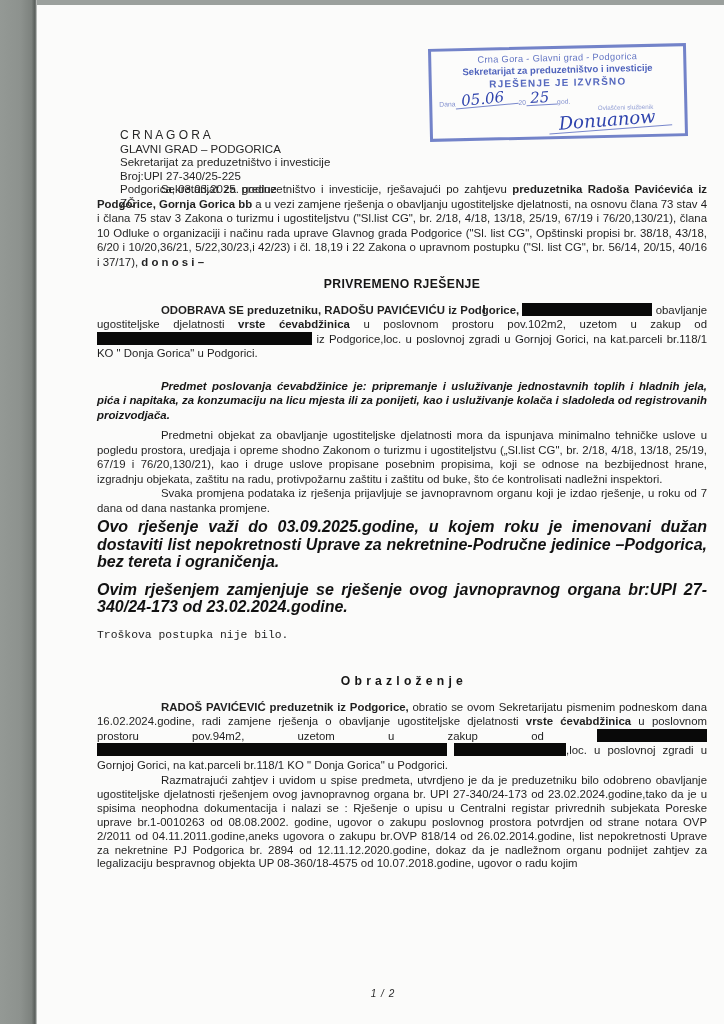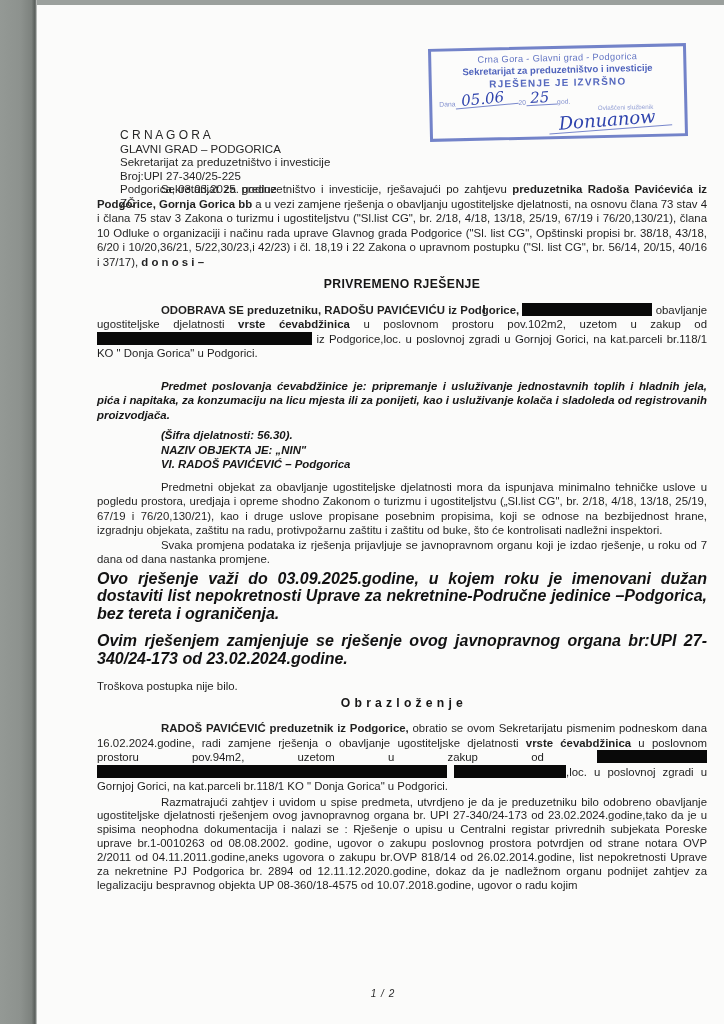--- a/index.html
+++ b/index.html
@@ -38,21 +38,21 @@
     font-size:18px;line-height:17px;transform:rotate(-3deg);
     border-bottom:1px solid rgba(62,84,182,.7);padding:0 16px 1px 10px;color:#2e43ad;}
   
   .docbody{position:absolute;left:97px;top:182px;width:610px;z-index:2;
     font-size:11.4px;line-height:14.5px;text-align:justify;color:#1f1f1f;}
   .para{margin:0;}
   .ind{text-indent:64px;}
   .b{font-weight:bold;color:#161616;font-style:italic;}
   .mb8{margin-bottom:8px;} .mb18{margin-bottom:18px;}
   .mb6{margin-bottom:6px;}  .mb3{margin-bottom:3px;}   .mb10{margin-bottom:10px;}
-  .mb12{margin-bottom:12px;}.mb14{margin-bottom:2px;}
+  .mb12{margin-bottom:12px;}.mb14{margin-bottom:32px;font-family:Liberation Mono, monospace;}
   .doc-title{text-align:center;font-weight:bold;font-size:12.2px;letter-spacing:.4px;color:#161616;margin:0 0 11px 0;}
   .block-ind{margin-left:64px;}
   .loose{font-size:16px;line-height:17.5px;color:#121212;}
   .tight{line-height:13.9px;}
   .redact{display:inline-block;background:#090909;height:13px;vertical-align:-2px;}
   .w130{width:130px;} .w215{width:215px;} .w110{width:110px;} .w350{width:350px;} .w112{width:112px;}
   .artifact{position:absolute;left:483px;top:305px;width:2px;height:8px;background:#3a3a3a;z-index:2;}
   .footer{position:absolute;left:113px;top:988px;width:540px;text-align:center;
     font-size:10px;font-style:italic;letter-spacing:1px;color:#2a2a2a;z-index:2;}
 </style>
@@ -94,25 +94,20 @@
   <div class="docbody">
 
     <p class="para ind mb8"><span>Sekretarijat za preduzetništvo i investicije, rješavajući po zahtjevu </span><b>preduzetnika Radoša Pavićevića iz Podgorice, Gornja Gorica bb</b><span> a u vezi zamjene rješenja o obavljanju ugostiteljske djelatnosti, na osnovu člana 73 stav 4 i člana 75 stav 3 Zakona o turizmu i ugostiteljstvu ("Sl.list CG", br. 2/18, 4/18, 13/18, 25/19, 67/19 i 76/20,130/21), člana 10 Odluke o organizaciji i načinu rada uprave Glavnog grada Podgorice ("Sl. list CG", Opštinski propisi br. 38/18, 43/18, 6/20 i 10/20,36/21, 5/22,30/23,i 42/23) i čl. 18,19 i 22 Zakona o upravnom postupku ("Sl. list CG", br. 56/14, 20/15, 40/16 i 37/17), </span><b>d o n o s i –</b></p>
 
     <div class="doc-title">PRIVREMENO  RJEŠENJE</div>
 
     <p class="para ind mb18"><b>ODOBRAVA SE preduzetniku, RADOŠU PAVIĆEVIĆU iz Podgorice,</b> <span class="redact w130"></span> <span>obavljanje ugostiteljske djelatnosti </span><b>vrste ćevabdžinica</b><span> u poslovnom prostoru pov.102m2, uzetom u zakup od </span><span class="redact w215"></span><span> iz Podgorice,loc. u poslovnoj zgradi u Gornjoj Gorici, na kat.parceli br.118/1 KO " Donja Gorica" u Podgorici.</span></p>
 
     <p class="para ind b mb6">Predmet poslovanja ćevabdžinice je: pripremanje i usluživanje jednostavnih toplih i hladnih jela, pića i napitaka, za konzumaciju na licu mjesta ili za ponijeti, kao i usluživanje kolača i sladoleda od registrovanih proizvodjača.</p>
 
-    <div class="block-ind b mb8">
-      <div>(Šifra djelatnosti: 56.30).</div>
-      <div>NAZIV OBJEKTA JE: „NIN"</div>
-      <div>VI.  RADOŠ PAVIĆEVIĆ –  Podgorica</div>
-    </div>
 
     <p class="para ind">Predmetni objekat za obavljanje ugostiteljske djelatnosti mora da ispunjava minimalno tehničke uslove u pogledu prostora, uredjaja i opreme shodno Zakonom o turizmu i ugostiteljstvu („Sl.list CG", br. 2/18, 4/18, 13/18, 25/19, 67/19 i 76/20,130/21), kao i druge uslove propisane posebnim propisima, koji se odnose na bezbijednost hrane, izgradnju objekata, zaštitu na radu, protivpožarnu zaštitu i zaštitu od buke, što će kontrolisati nadležni inspektori.</p>
 
     <p class="para ind mb3">Svaka promjena podataka iz rješenja prijavljuje se javnopravnom organu koji je izdao rješenje, u roku od 7 dana od dana nastanka promjene.</p>
 
     <p class="para b loose mb10">Ovo rješenje važi do 03.09.2025.godine, u kojem roku je imenovani dužan dostaviti list nepokretnosti Uprave za nekretnine-Područne jedinice –Podgorica, bez tereta i ograničenja.</p>
 
     <p class="para b loose mb12">Ovim rješenjem zamjenjuje se rješenje ovog javnopravnog organa br:UPI 27-340/24-173 od 23.02.2024.godine.</p>
 
     <p class="para mb14">Troškova postupka nije bilo.</p>

